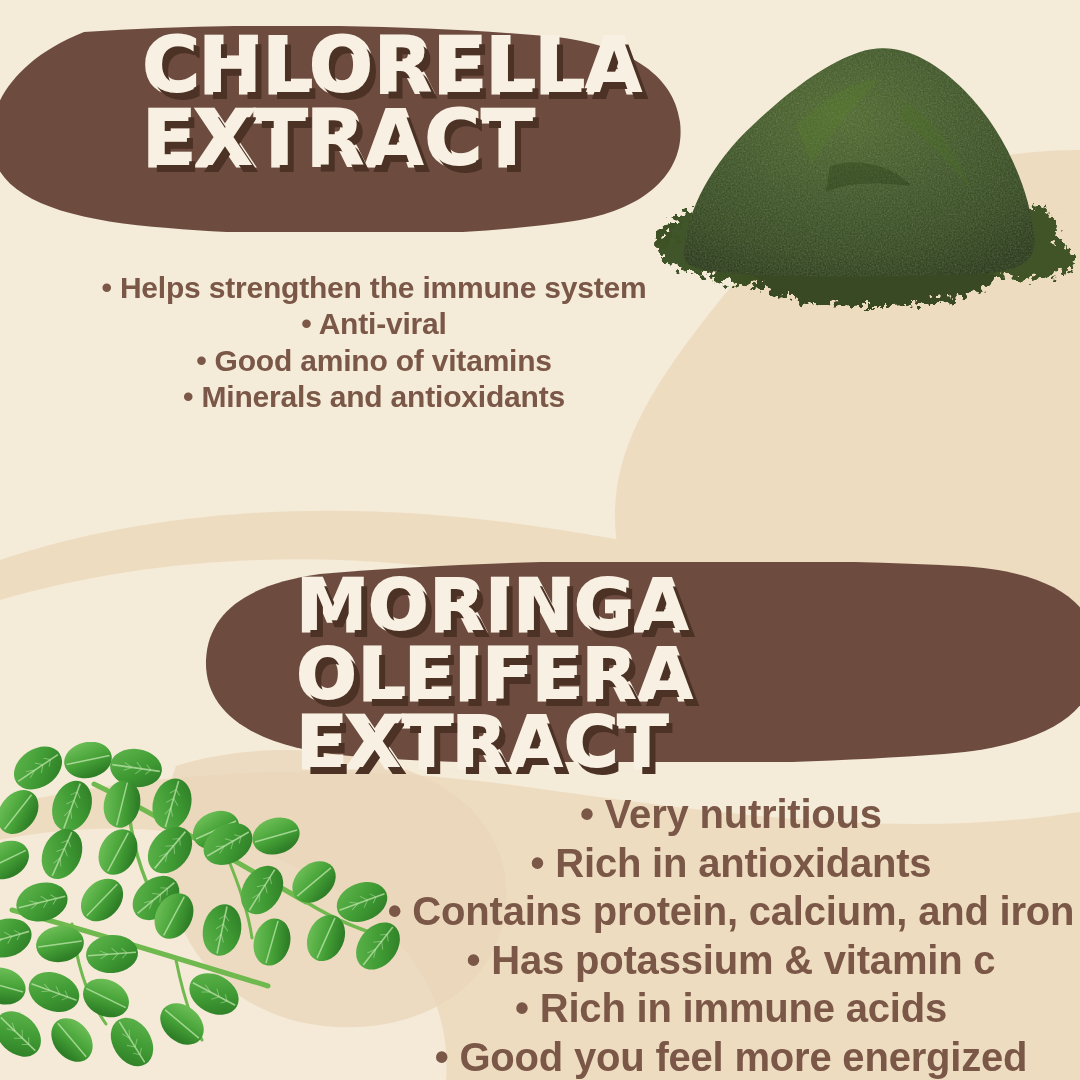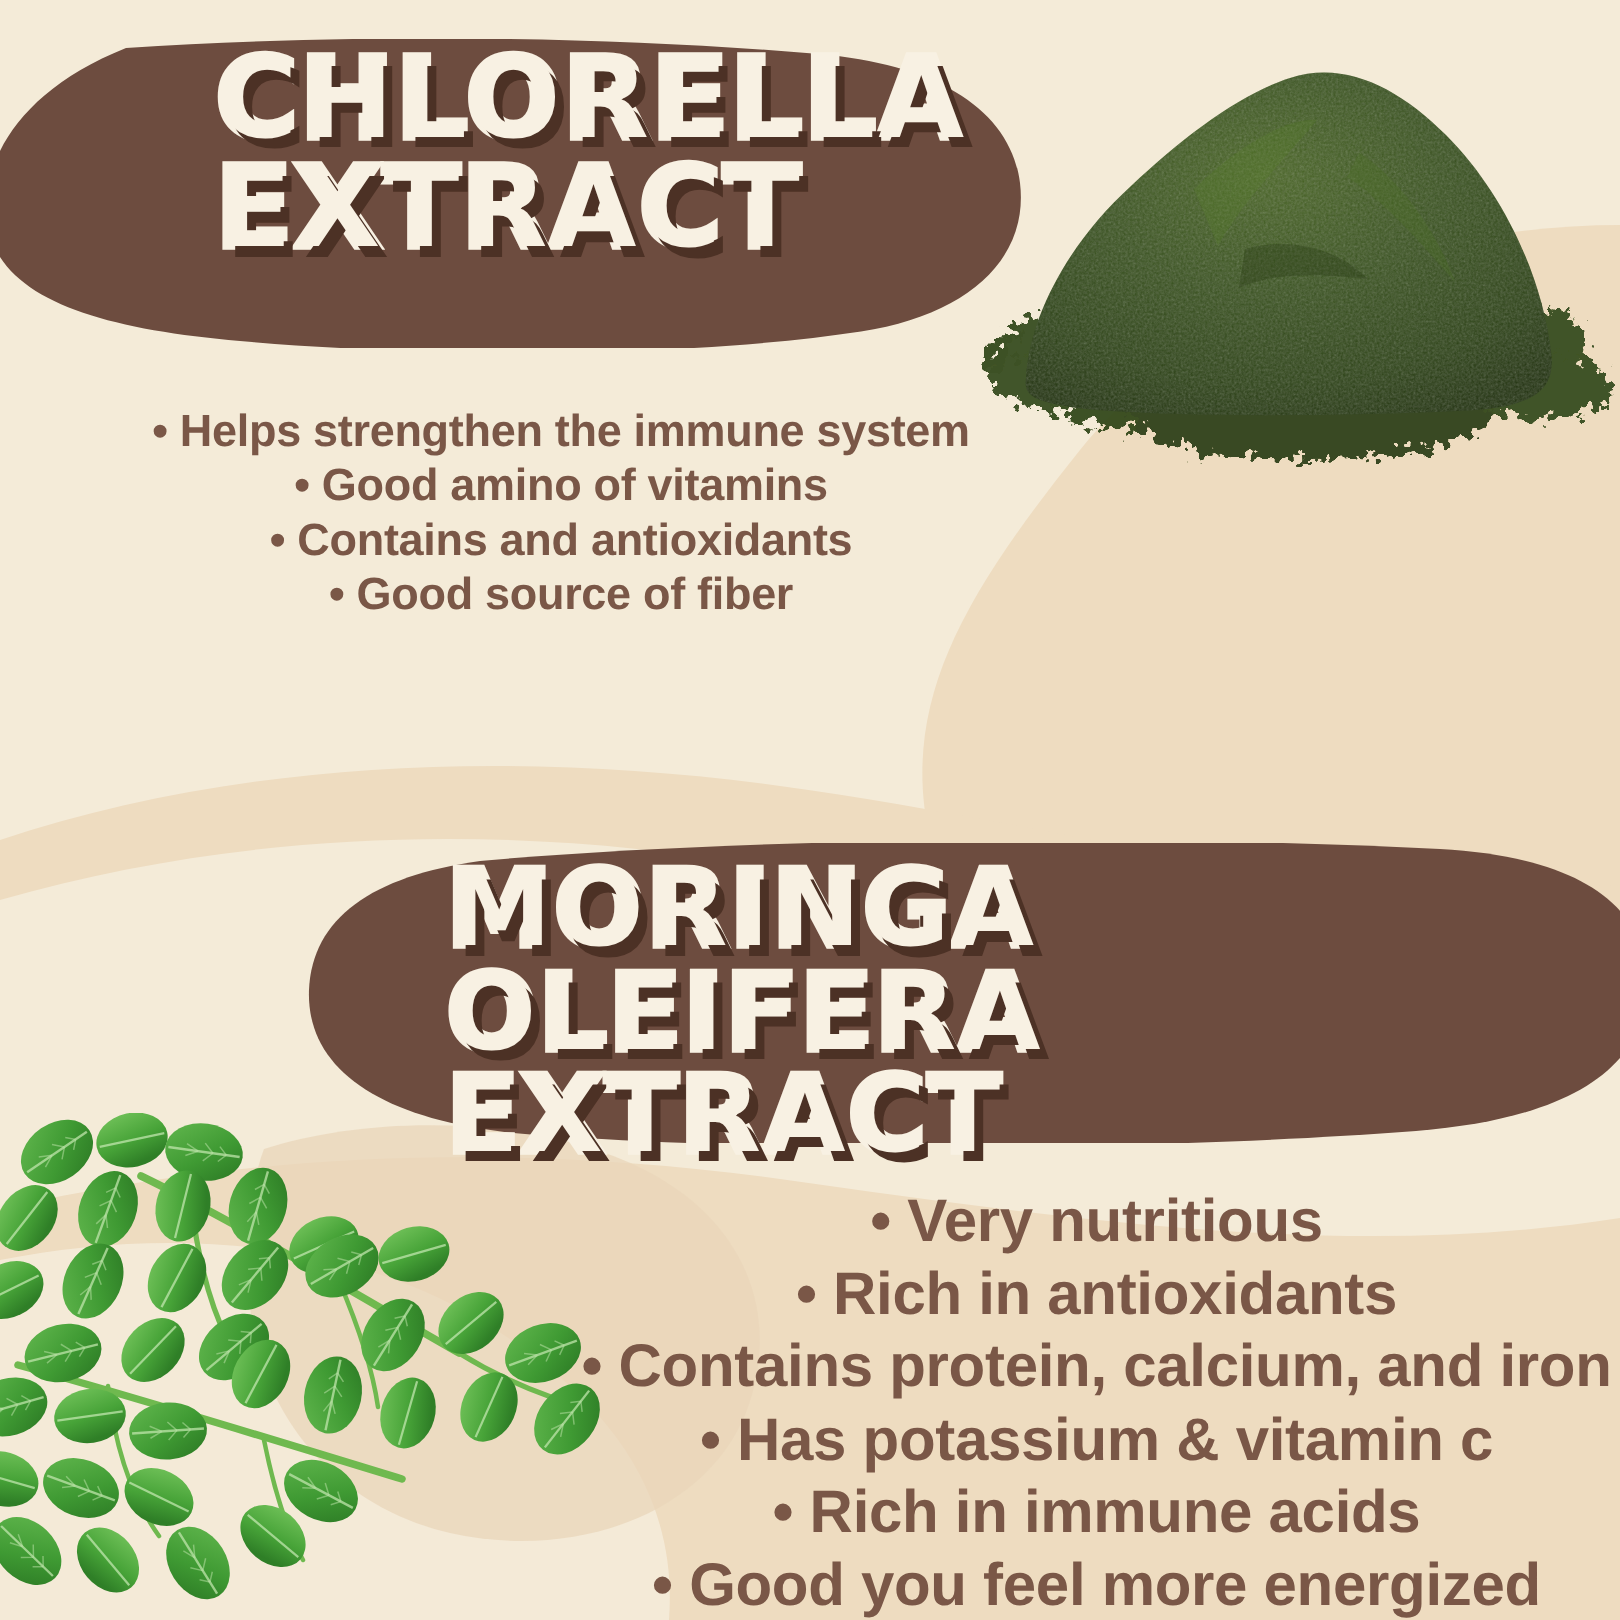--- a/index.html
+++ b/index.html
@@ -267,23 +267,23 @@
   </svg>
 
   <div class="title-text" id="chlorella-title">CHLORELLA
 EXTRACT</div>
 
   <div class="title-text" id="moringa-title">MORINGA
 OLEIFERA EXTRACT</div>
 
   <ul class="bullet-list" id="chlorella-list">
     <li>• Helps strengthen the immune system</li>
+    <li>• Anti-viral</li>
     <li>• Good amino of vitamins</li>
-    <li>• Contains and antioxidants</li>
-    <li>• Good source of fiber</li>
+    <li>• Minerals and antioxidants</li>
   </ul>
 
   <ul class="bullet-list" id="moringa-list">
     <li>• Very nutritious</li>
     <li>• Rich in antioxidants</li>
     <li>• Contains protein, calcium, and iron</li>
     <li>• Has potassium &amp; vitamin c</li>
     <li>• Rich in immune acids</li>
     <li>• Good you feel more energized</li>
   </ul>

